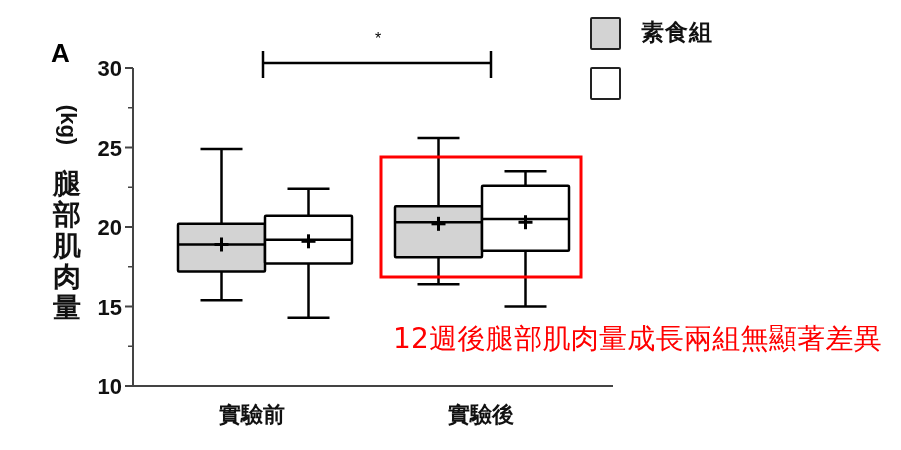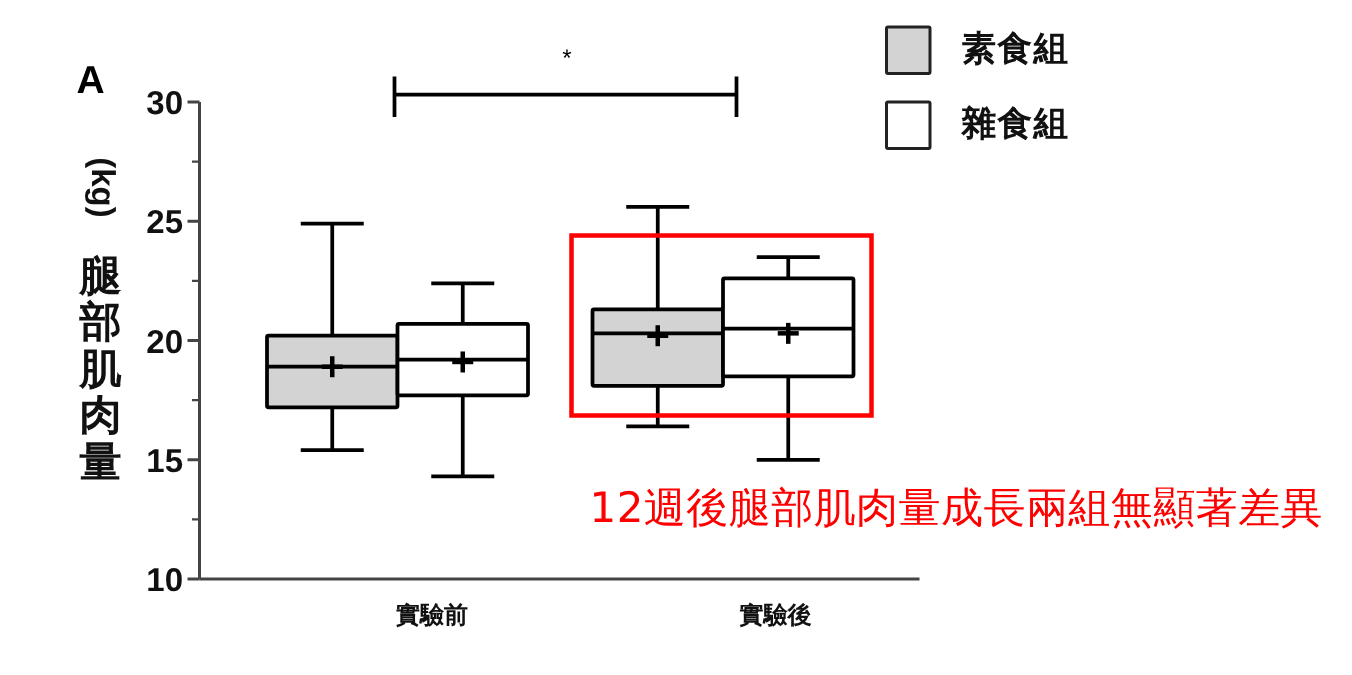--- a/index.html
+++ b/index.html
@@ -8,21 +8,21 @@
   #chart-svg { position: absolute; left: 0; top: 0; }
   .panel-letter { position: absolute; left: 51px; top: 38px; font: bold 26px "Liberation Sans", sans-serif; color: #000; }
   .ylabel-unit { position: absolute; left: 42px; top: 112px; font: bold 22px "Liberation Sans", sans-serif;
                  transform: rotate(90deg); transform-origin: center; width: 52px; text-align: center; color:#111; }
   .ylabel-cjk { position: absolute; left: 52px; top: 168px; width: 30px; font-size: 28px; font-weight: bold;
                 line-height: 31px; text-align: center; color: #111; word-break: break-all; }
   .legend { position: absolute; left: 590px; top: 17px; }
   .legend-item { display: flex; align-items: flex-start; height: 36px; margin-bottom: 14px; }
   .legend-swatch { width: 31px; height: 33px; border: 2px solid #222; border-radius: 2px; box-sizing: border-box; margin-right: 20px; }
   .legend-label { font-size: 23px; font-weight: bold; color: #111; letter-spacing: 1px; }
-  .xcat { position: absolute; top: 400px; font-size: 16px; font-weight: bold; color: #111; width: 120px; text-align: right; }
+  .xcat { position: absolute; top: 400px; font-size: 22px; font-weight: bold; color: #111; width: 120px; text-align: center; }
   .annotation { position: absolute; left: 393px; top: 320px; font-size: 28px; color: #ff0000; white-space: nowrap; letter-spacing: 0.3px; }
 </style>
 </head>
 <body>
 
 <svg id="chart-svg" width="901" height="450">
     <line x1="133" y1="68" x2="133" y2="386" stroke="#444" stroke-width="2"></line>
     <line x1="133" y1="386" x2="613" y2="386" stroke="#444" stroke-width="2"></line>
     <line x1="125" y1="386" x2="133" y2="386" stroke="#444" stroke-width="2"></line>
     <text x="122" y="394" text-anchor="end" font-size="22" font-weight="bold" font-family="Liberation Sans, sans-serif" fill="#111">10</text>
@@ -81,20 +81,19 @@
 <div class="ylabel-unit">(kg)</div>
 <div class="ylabel-cjk">腿部肌肉量</div>
 
 <div class="legend">
   <div class="legend-item">
     <div class="legend-swatch" style="background:#d3d3d3"></div>
     <span class="legend-label">素食組</span>
   </div>
   <div class="legend-item">
     <div class="legend-swatch" style="background:#ffffff"></div>
-    <span class="legend-label">雜食組</span>
   </div>
 </div>
 
 <div class="xcat" style="left:192px">實驗前</div>
 <div class="xcat" style="left:421px">實驗後</div>
 
 <div class="annotation">12週後腿部肌肉量成長兩組無顯著差異</div>
 
 </body></html>

